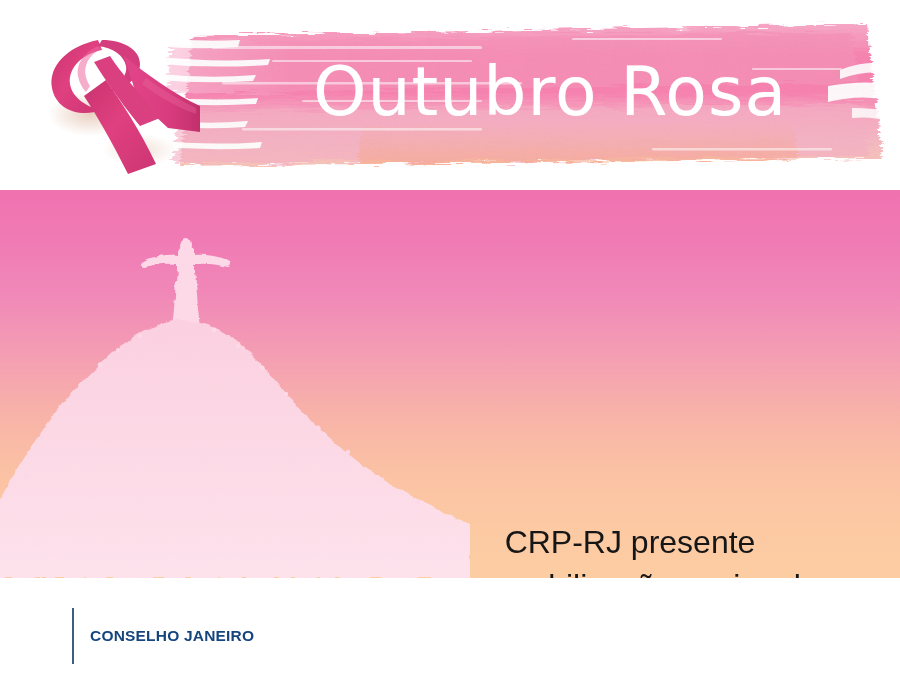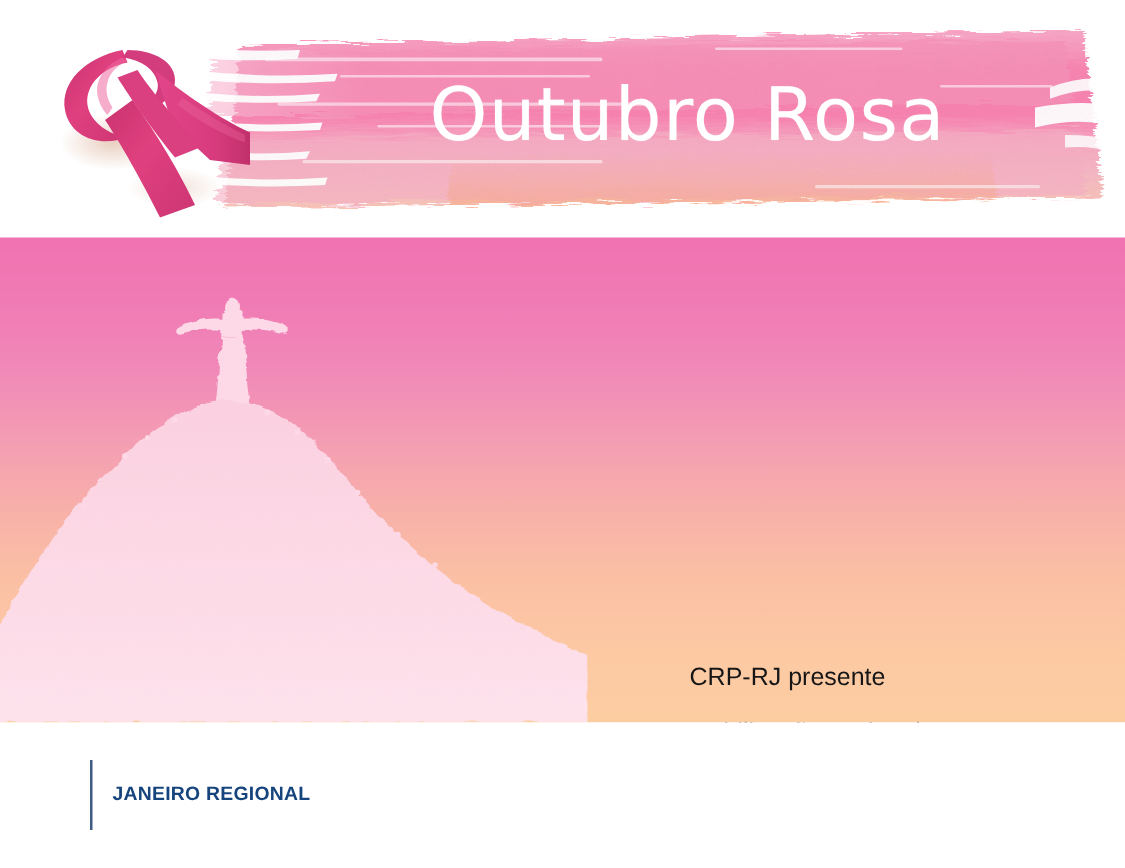--- a/index.html
+++ b/index.html
@@ -56,21 +56,21 @@
     position: absolute;
     left: 310px;
     top: 36px;
     width: 480px;
     height: 110px;
     display: flex;
     align-items: center;
     justify-content: center;
     color: #ffffff;
     font-family: "DejaVu Sans", sans-serif;
-    font-size: 59px;
+    font-size: 68px;
     font-weight: 400;
     letter-spacing: 1px;
     white-space: nowrap;
     text-shadow: 0 0 1px rgba(255,255,255,0.35);
     pointer-events: none;
   }
 
   
   .main-panel {
     position: absolute;
@@ -101,21 +101,21 @@
   .mountain-svg { display: block; width: 470px; height: 388px; }
 
   .headline {
     position: absolute;
     left: 430px;
     top: 330px;
     width: 400px;
     text-align: center;
     color: #161616;
     font-family: "Liberation Sans", sans-serif;
-    font-size: 20px;
+    font-size: 32px;
     font-weight: 400;
     line-height: 44px;
     letter-spacing: 0px;
   }
   .headline .ln { display: block; white-space: nowrap; }
 
   
   .footer {
     position: absolute;
     left: 0;
@@ -365,19 +365,19 @@
       <span class="ln">na mobilização nacional</span>
 
     </div>
   </div>
 
   <div class="footer">
 
     <div class="brand">
       <div class="brand-divider"></div>
       <div class="brand-lines">
-        <span>JANEIRO REGIONAL</span>
+        <span>CONSELHO JANEIRO</span>
       </div>
     </div>
 
   </div>
 
 </div>
 
 </body></html>

